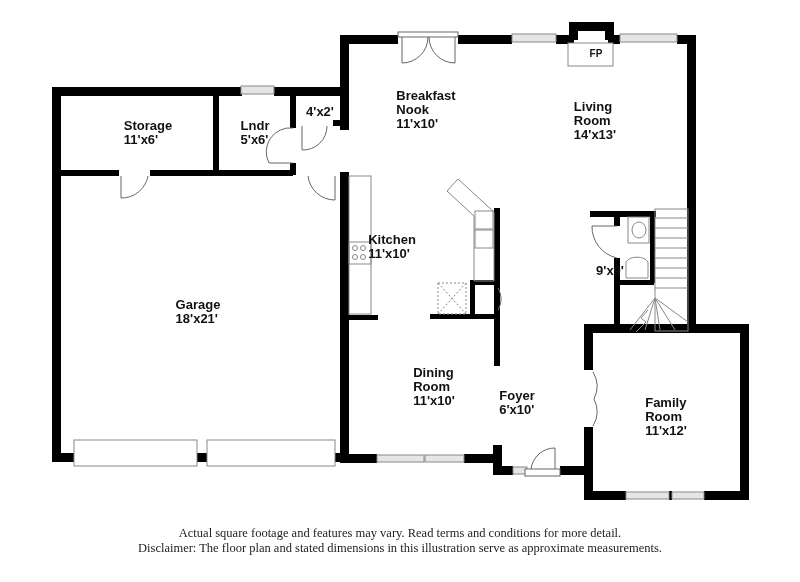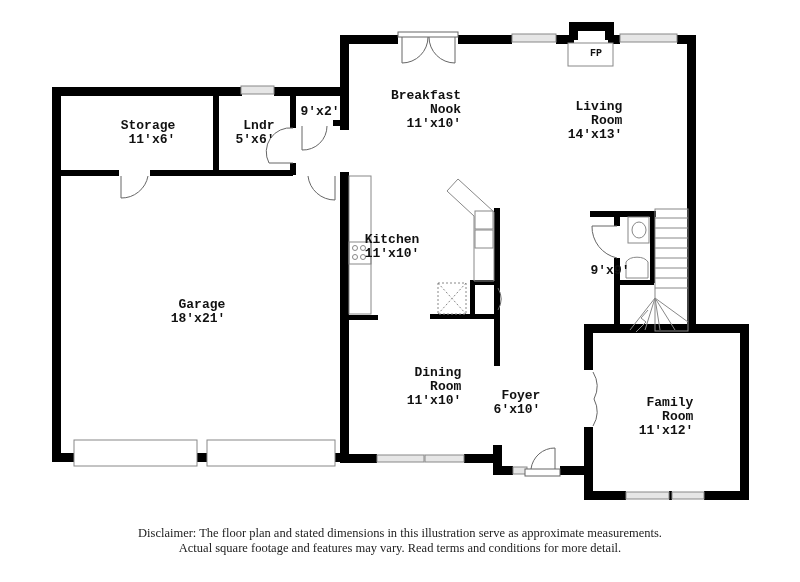--- a/index.html
+++ b/index.html
@@ -1,20 +1,20 @@
 <!DOCTYPE html>
 <html><head>
 <meta charset="utf-8">
 <style>
   html, body { margin:0; padding:0; background:#ffffff; }
   body { width:800px; height:582px; position:relative; overflow:hidden; }
   #plan { position:absolute; left:0; top:0; width:800px; height:582px; }
   .room-label {
-    position:absolute; text-align:right; color:#111;
-    font-family:Liberation Mono, monospace; font-weight:bold;
+    position:absolute; text-align:left; color:#111;
+    font-family:Liberation Sans, sans-serif; font-weight:bold;
     font-size:13px; line-height:14px; white-space:nowrap;
     transform:translateX(-50%);
   }
   .fp-label { font-size:10px; line-height:10px; }
   .disclaimer {
     position:absolute; left:0; top:526px; width:800px; text-align:center;
     font-family:"Liberation Serif", serif; font-size:12.5px; line-height:15px; color:#222;
   }
 </style>
 </head>
@@ -170,21 +170,21 @@
 
 <div class="room-label" style="left:148px;top:119px;">
   <div>Storage</div>
   <div>11'x6'</div>
 </div>
 <div class="room-label" style="left:255px;top:119px;">
   <div>Lndr</div>
   <div>5'x6'</div>
 </div>
 <div class="room-label" style="left:320px;top:105px;">
-  <div>9'x2'</div>
+  <div>4'x2'</div>
 </div>
 <div class="room-label" style="left:426px;top:89px;">
   <div>Breakfast</div>
   <div>Nook</div>
   <div>11'x10'</div>
 </div>
 <div class="room-label" style="left:595px;top:100px;">
   <div>Living</div>
   <div>Room</div>
   <div>14'x13'</div>
@@ -210,15 +210,15 @@
   <div>Foyer</div>
   <div>6'x10'</div>
 </div>
 <div class="room-label" style="left:666px;top:396px;">
   <div>Family</div>
   <div>Room</div>
   <div>11'x12'</div>
 </div>
 
 <div class="disclaimer">
+  <div>Actual square footage and features may vary. Read terms and conditions for more detail.</div>
   <div>Disclaimer: The floor plan and stated dimensions in this illustration serve as approximate measurements.</div>
-  <div>Actual square footage and features may vary. Read terms and conditions for more detail.</div>
 </div>
 
 </body></html>

